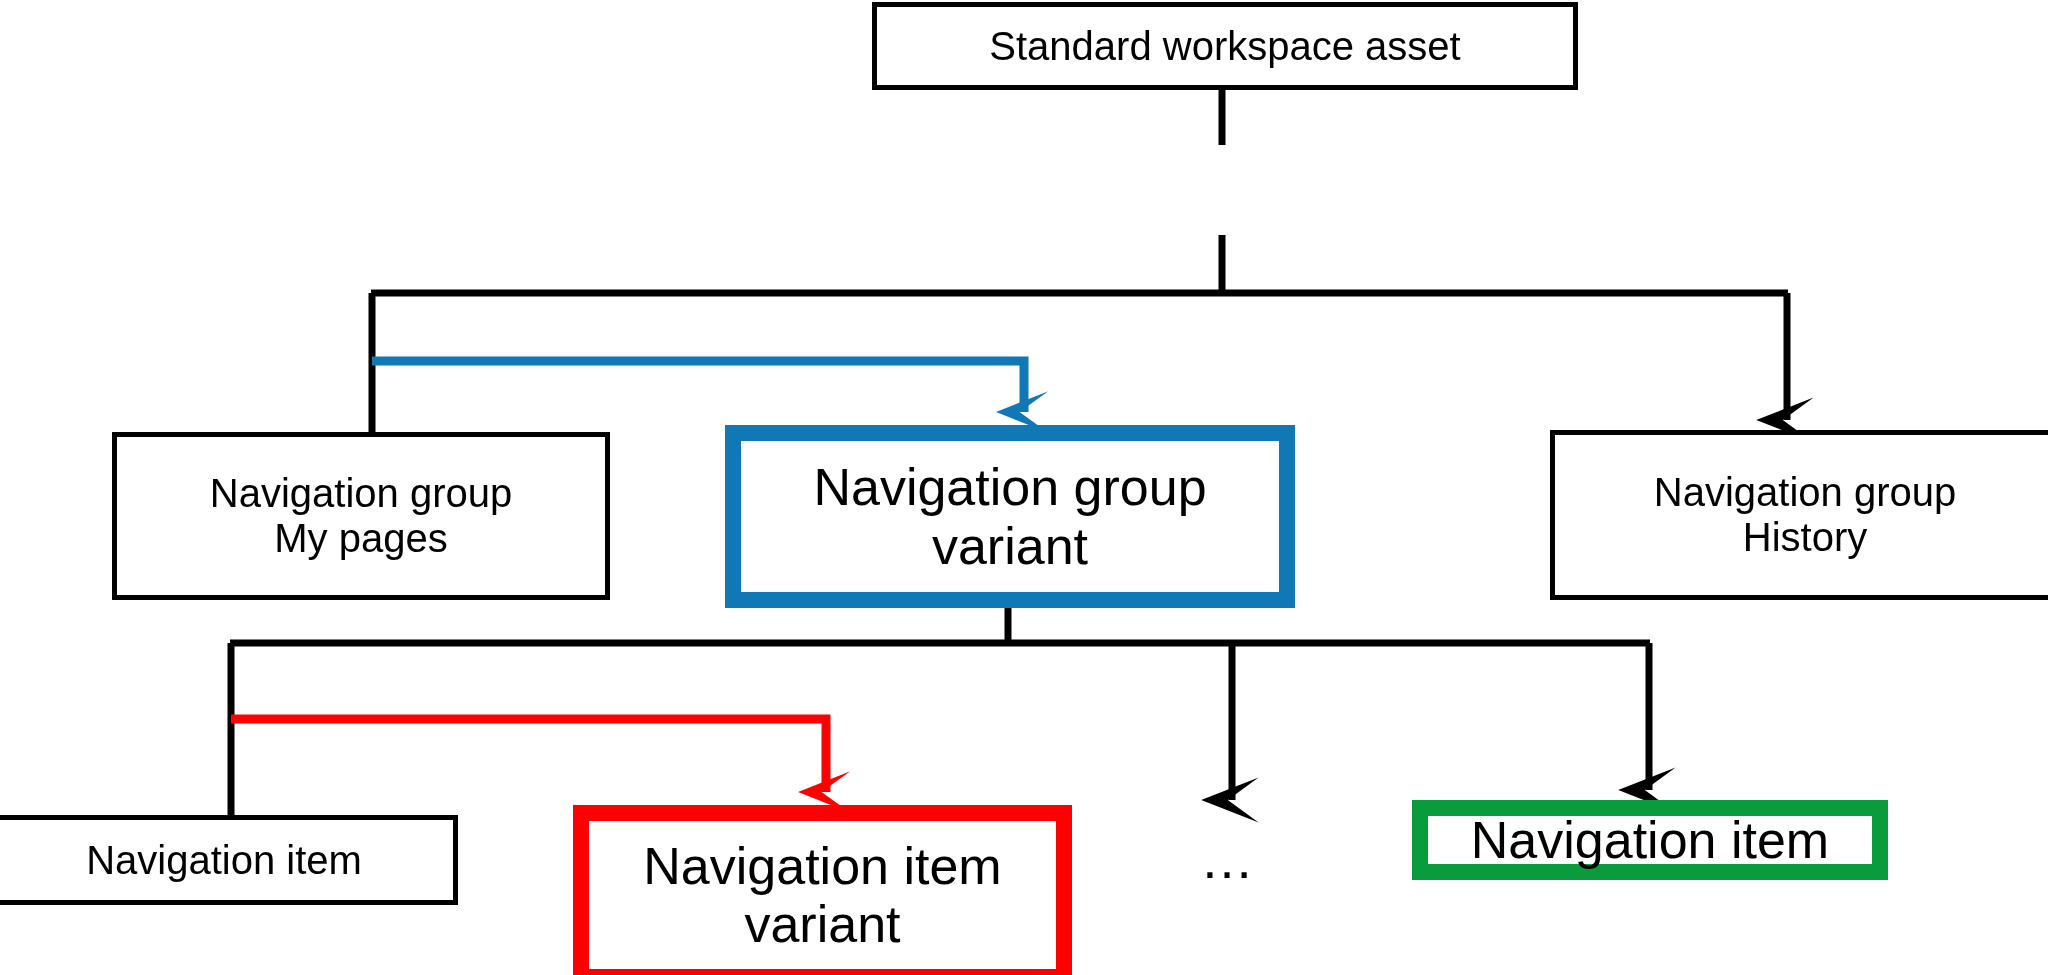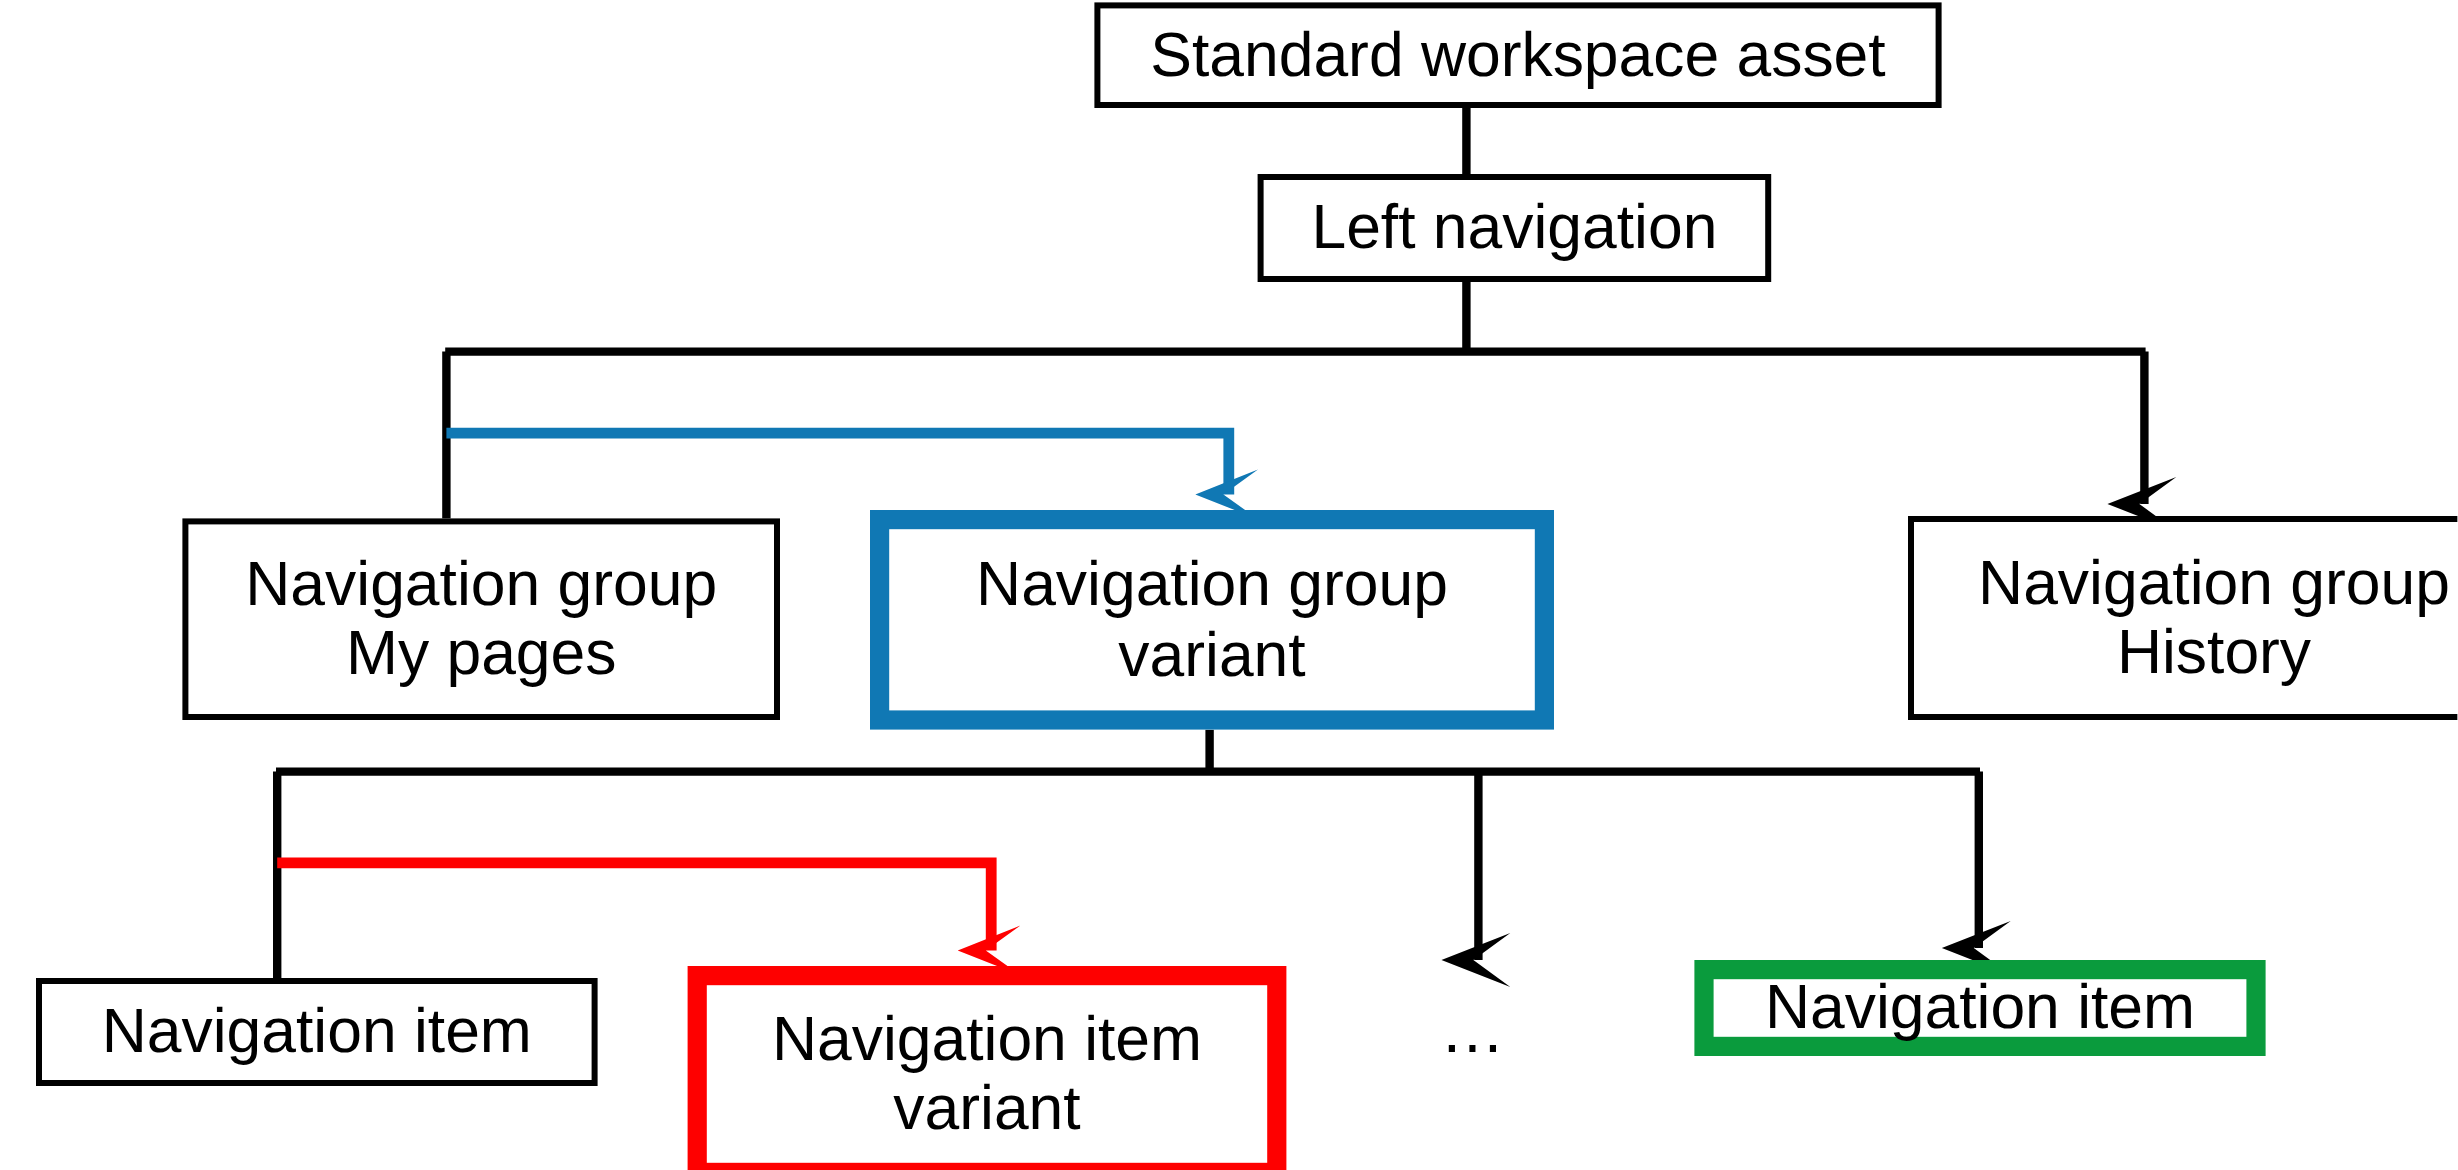--- a/index.html
+++ b/index.html
@@ -32,22 +32,21 @@
     justify-content: center;
     text-align: center;
     background: #ffffff;
     color: #000000;
     line-height: 1.12;
     white-space: pre-line;
     z-index: 3;
   }
   .node.plain {
     border: 5px solid #000000;
-    font-size: 52px;
-    margin-left: 40px;
+    font-size: 40px;
   }
   .node.accent {
     border-style: solid;
     font-size: 52px;
   }
   .node.blue   { border: 16px solid #1078B4; }
   .node.red    { border: 16px solid #FE0000; }
   .node.green  { border: 16px solid #0A9B3D; }
 
   .ellipsis {
@@ -97,21 +96,20 @@
 
     <path d="M 1232 643 L 1232 800" fill="none" stroke="#000000" stroke-width="7" marker-end="url(#ah-black)"></path>
 
     <path d="M 1649 643 L 1649 790" fill="none" stroke="#000000" stroke-width="7" marker-end="url(#ah-black)"></path>
 
     <path d="M 231 719 L 826 719 L 826 792" fill="none" stroke="#FE0000" stroke-width="9" marker-end="url(#ah-red)"></path>
   </svg>
 
   <div class="node plain" style="left:872px; top:2px; width:706px; height:88px;">Standard workspace asset</div>
 
-  <div class="node plain" style="left:1008px; top:145px; width:428px; height:90px;">Left navigation</div>
 
   <div class="node plain" style="left:112px; top:432px; width:498px; height:168px;">Navigation group
 My pages</div>
 
   <div class="node accent blue" style="left:725px; top:425px; width:570px; height:183px;">Navigation group
 variant</div>
 
   <div class="node plain" style="left:1550px; top:430px; width:510px; height:170px;">Navigation group
 History</div>
 

